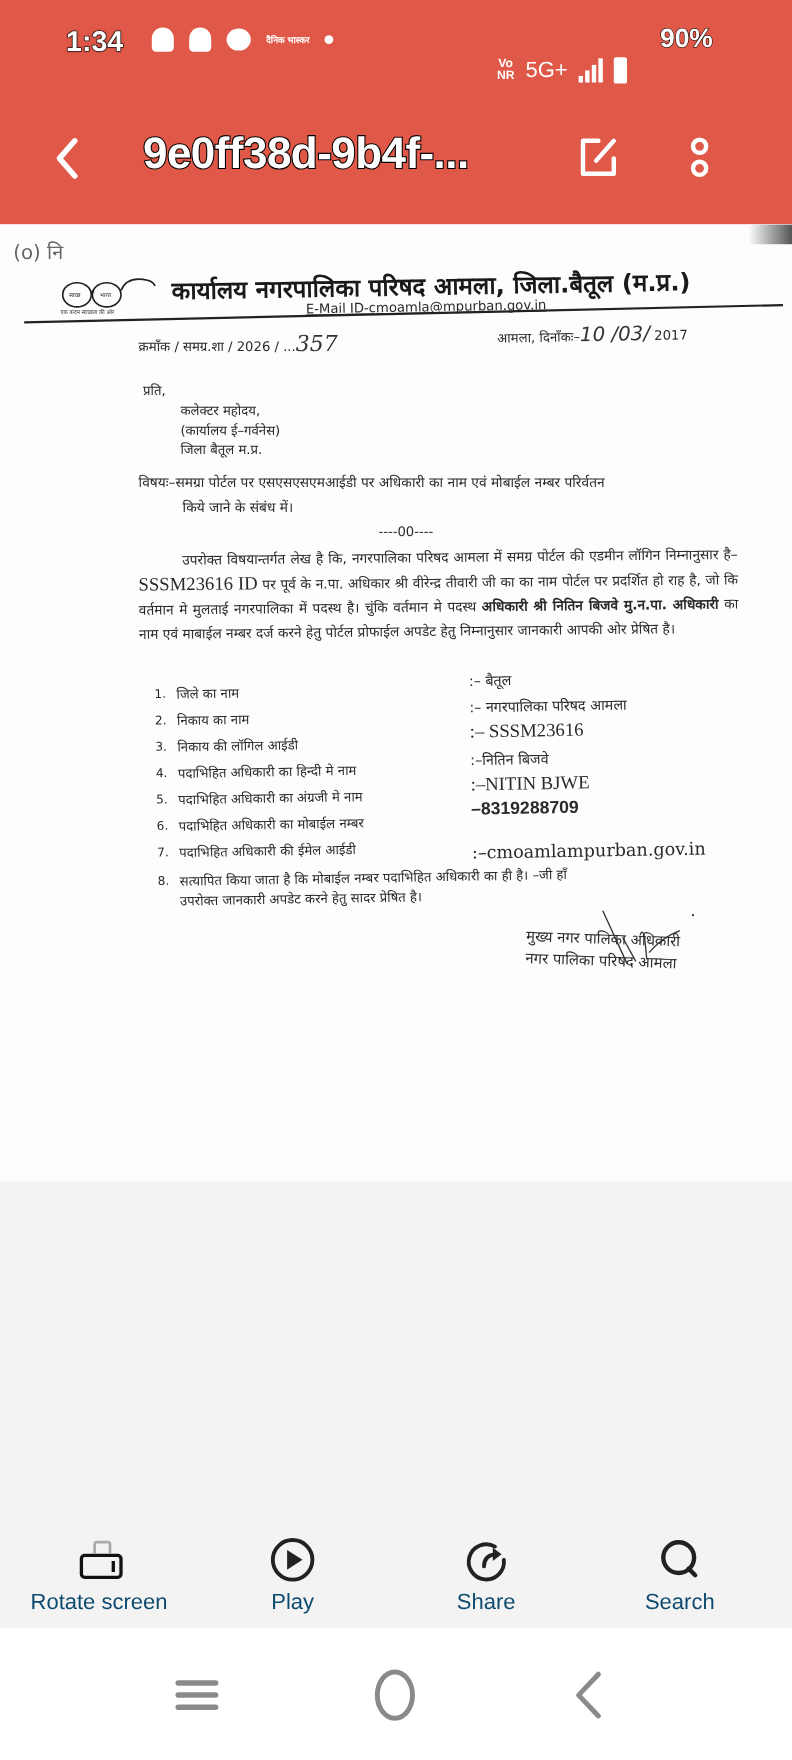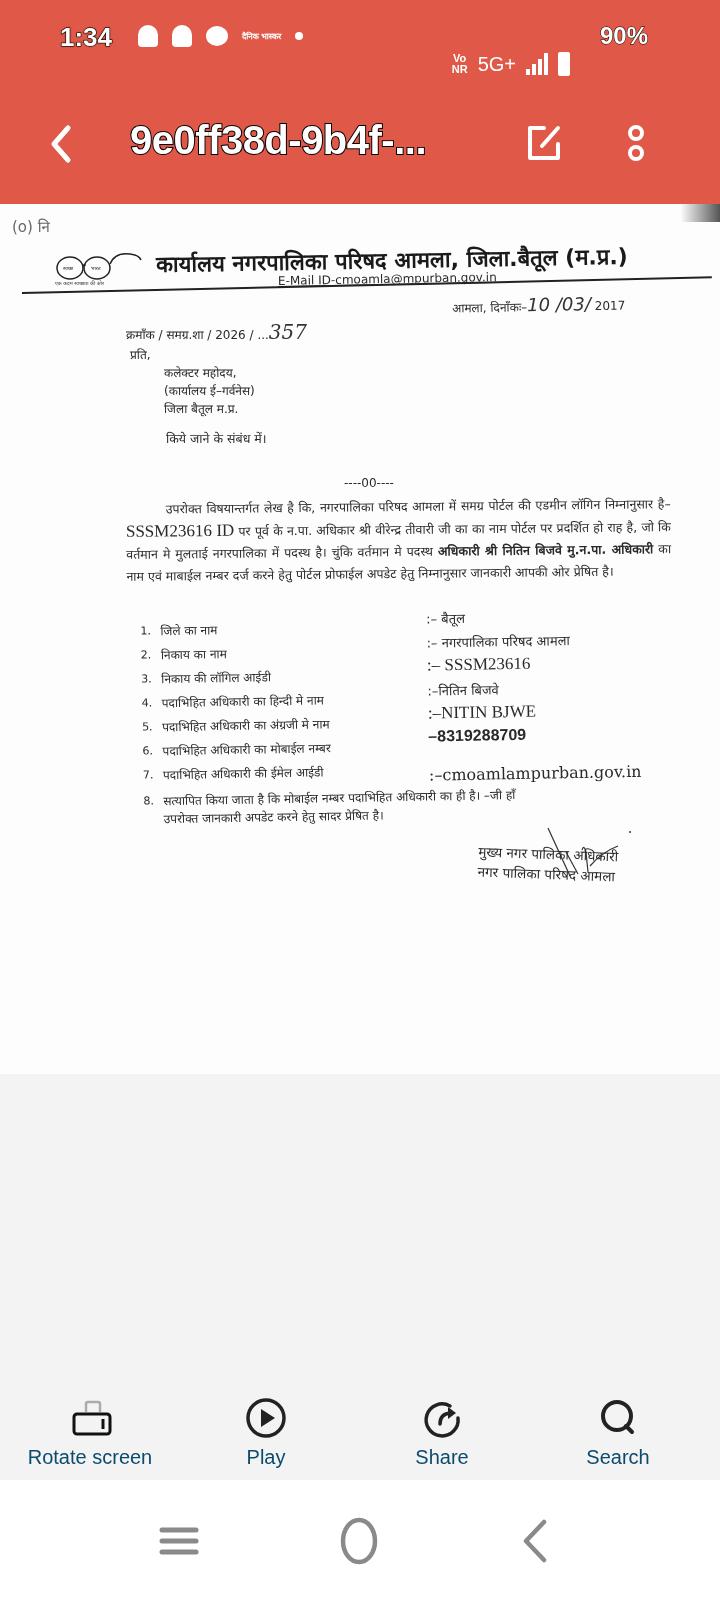--- a/index.html
+++ b/index.html
@@ -25,27 +25,27 @@
 
   .appbar { position: absolute; left: 0; top: 100px; width: 720px; height: 90px; }
   .back { position: absolute; left: 42px; top: 22px; width: 40px; height: 44px; }
   .title { position: absolute; left: 130px; top: 18px; font-size: 40px; font-weight: bold; color: #fff; -webkit-text-stroke: 2px #000; paint-order: stroke fill; letter-spacing: -0.5px; }
   .edit { position: absolute; left: 524px; top: 20px; width: 40px; height: 44px; }
   .more { position: absolute; left: 622px; top: 20px; width: 28px; height: 46px; }
 
   
   .doc { position: absolute; left: 0; top: 204px; width: 720px; height: 870px; background: #fdfdfd; overflow: hidden; color: #2a2a2a; font-family: "DejaVu Sans", sans-serif; }
   .doc .smudge { position: absolute; right: 0; top: 0; width: 40px; height: 18px; background: linear-gradient(90deg, #fff, #555); }
-  .doc .scribble { position: absolute; left: 12px; top: 12px; font-size: 15px; color: #666; }
+  .doc .scribble { position: absolute; left: 12px; top: 12px; font-size: 18px; color: #666; }
   .logo { position: absolute; left: 55px; top: 46px; width: 90px; height: 40px; }
   .logo .tag { position: absolute; left: 0; top: 30px; font-size: 5px; color: #333; }
   .hdr-title { position: absolute; left: 156px; top: 40px; font-size: 22px; font-weight: bold; color: #1a1a1a; transform: rotate(-1deg); white-space: nowrap; }
   .hdr-email { position: absolute; left: 278px; top: 68px; font-size: 12px; text-decoration: underline; transform: rotate(-1deg); }
   .hdr-rule { position: absolute; left: 22px; top: 88px; width: 690px; height: 2px; background: #222; transform: rotate(-1.3deg); transform-origin: left; }
-  .ref { position: absolute; left: 126px; top: 116px; font-size: 12px; }
+  .ref { position: absolute; left: 126px; top: 96px; font-size: 12px; }
   .ref .hand { font-family: "DejaVu Serif", serif; font-style: italic; font-size: 20px; color: #333; }
   .date { position: absolute; left: 452px; top: 90px; font-size: 12px; transform: rotate(-1deg); }
   .date .hand { font-style: italic; font-size: 18px; color: #333; }
 
   .p-to { position: absolute; left: 130px; top: 142px; font-size: 12px; line-height: 18px; }
   .p-to .indent { padding-left: 34px; }
   .subject { position: absolute; left: 126px; top: 224px; width: 545px; font-size: 12.5px; line-height: 22px; }
   .subject .cont { padding-left: 40px; }
   .sep { position: absolute; left: 344px; top: 272px; font-size: 12px; }
   .body { position: absolute; left: 126px; top: 292px; width: 545px; font-size: 12.5px; line-height: 22px; text-align: justify; transform: rotate(-0.6deg); }
@@ -158,20 +158,21 @@
     </div>
 
     <div class="p-to">
       <div>प्रति,</div>
       <div class="indent">कलेक्टर महोदय,</div>
       <div class="indent">(कार्यालय ई–गर्वनेस)</div>
       <div class="indent">जिला बैतूल म.प्र.</div>
     </div>
 
     <div class="subject">
+      <div>विषयः–समग्रा पोर्टल पर एसएसएसएमआईडी पर अधिकारी का नाम एवं मोबाईल नम्बर परिर्वतन</div>
       <div class="cont">किये जाने के संबंध में।</div>
     </div>
 
     <div class="sep">----00----</div>
 
     <div class="body">
       <span style="padding-left:40px"></span><span>उपरोक्त विषयान्तर्गत लेख है कि, नगरपालिका परिषद आमला में समग्र पोर्टल की एडमीन लॉगिन निम्नानुसार है– </span><span class="big">SSSM23616 ID</span><span> पर पूर्व के न.पा. अधिकार श्री वीरेन्द्र तीवारी जी का का नाम पोर्टल पर प्रदर्शित हो राह है, जो कि वर्तमान मे मुलताई नगरपालिका में पदस्थ है। चुंकि वर्तमान मे पदस्थ </span><b>अधिकारी श्री नितिन बिजवे मु.न.पा. अधिकारी</b><span> का नाम एवं माबाईल नम्बर दर्ज करने हेतु पोर्टल प्रोफाईल अपडेट हेतु निम्नानुसार जानकारी आपकी ओर प्रेषित है।</span>
     </div>
 
     <div class="list">

